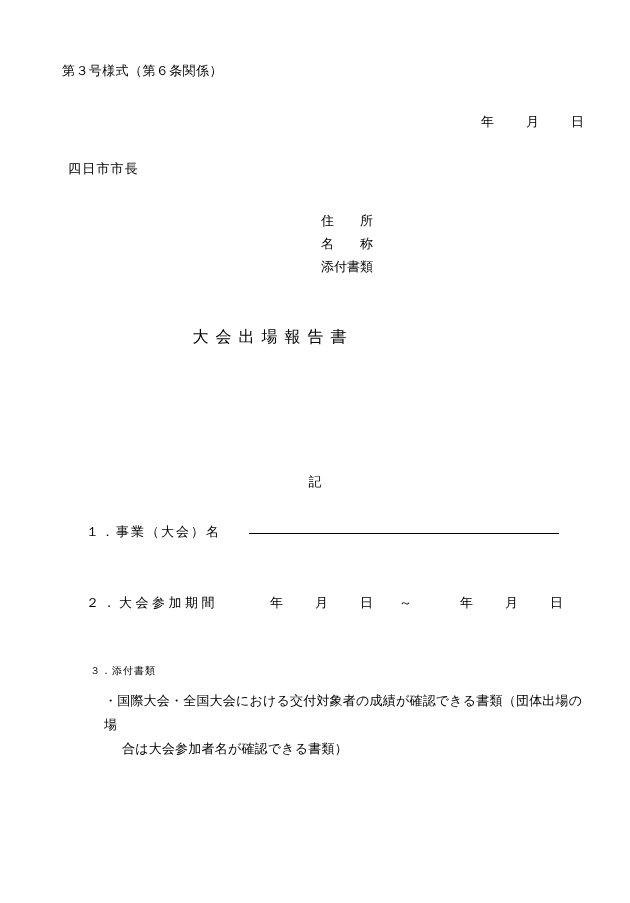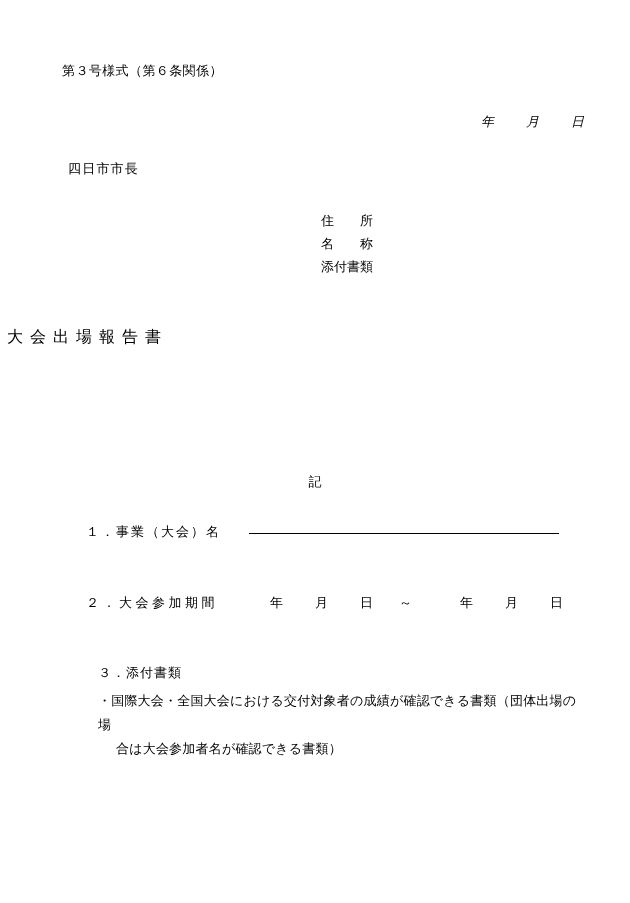--- a/index.html
+++ b/index.html
@@ -33,21 +33,20 @@
     left: 0;
     top: 113px;
     width: 630px;
     font-size: 13px;
   }
   .date-inner {
     position: absolute;
     right: 46px;
     top: 0;
     white-space: nowrap;
-    font-style: italic;
   }
   .date-inner span {
     display: inline-block;
   }
   .gap-wide {
     display: inline-block;
     width: 32px;
   }
   .addressee {
     position: absolute;
@@ -69,21 +68,21 @@
   }
   .sp-3 {
     display: inline-block;
     width: 26px;
   }
   .doc-title {
     position: absolute;
     left: 0;
     top: 327px;
     width: 539px;
-    text-align: left;
+    text-align: center;
     font-size: 16px;
     letter-spacing: 7px;
     text-indent: 7px;
   }
   .intro {
     position: absolute;
     left: 72px;
     top: 399px;
     font-size: 13px;
     letter-spacing: 0.3px;
@@ -128,30 +127,30 @@
   .item2 .d1 {
     display: inline-block;
     margin-left: 52px;
   }
   .item2 .d2 {
     display: inline-block;
     margin-left: 48px;
   }
   .item3 {
     position: absolute;
-    left: 98px;
+    left: 90px;
     top: 664px;
-    font-size: 13px;
+    font-size: 10px;
   }
   .item3 .lbl {
     letter-spacing: 1px;
   }
   .item3-body {
     position: absolute;
-    left: 98px;
+    left: 104px;
     top: 689px;
     width: 486px;
     font-size: 13px;
     line-height: 24px;
     letter-spacing: 0.2px;
   }
   .item3-body .l2 {
     display: block;
     padding-left: 18px;
   }

